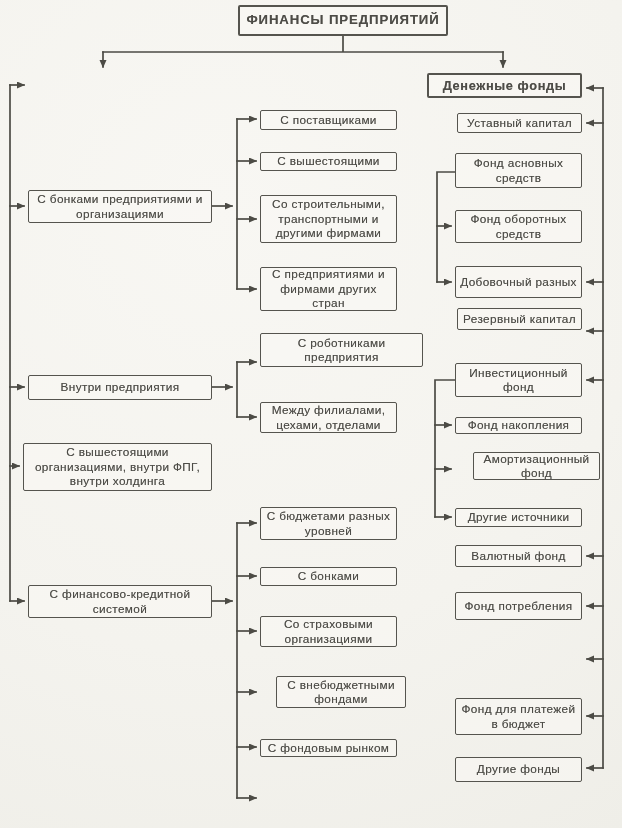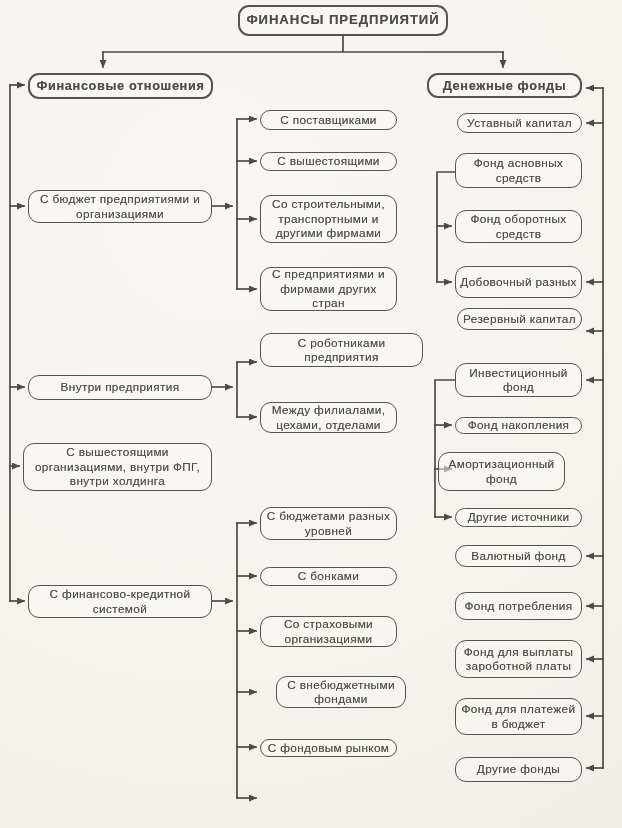--- a/index.html
+++ b/index.html
@@ -10,21 +10,21 @@
     background:radial-gradient(circle at 35% 25%, #f8f7f3 0%, #f4f3ee 60%, #efeee8 100%);
     font-family:"Liberation Sans", sans-serif;
     color:#4d4c47;
     overflow:hidden;
   }
   svg.wires{position:absolute;left:0;top:0;z-index:1;}
   .node{
     position:absolute;z-index:2;
     box-sizing:border-box;
     border:1.6px solid #55544e;
-    border-radius:11px;
+    border-radius:2px;
     background:rgba(249,248,244,.55);
     display:flex;align-items:center;justify-content:center;
     text-align:center;
     font-size:11.8px;line-height:1.22;letter-spacing:.35px;
     padding:1px 3px;
     text-shadow:0 0 .6px rgba(77,76,71,.55);
   }
   .node.hdr{font-weight:bold;font-size:12.8px;letter-spacing:.6px;border-width:2px;}
   .node.title{font-weight:bold;font-size:13.2px;letter-spacing:.9px;border-width:2px;}
 </style>
@@ -91,24 +91,23 @@
 
       <path d="M455,380 H435 V517"></path>
       <path d="M435,425 H451" marker-end="url(#ar)"></path>
       <path d="M435,469 H451" marker-end="url(#ar)"></path>
       <path d="M435,517 H451" marker-end="url(#ar)"></path>
     </g>
   </svg>
 
   <div class="node title" style="left:238px;top:5px;width:210px;height:31px">ФИНАНСЫ ПРЕДПРИЯТИЙ</div>
 
-  <div class="node hdr" style="left:28px;top:73px;width:185px;height:26px">Финансовые отношения</div>
   <div class="node hdr" style="left:427px;top:73px;width:155px;height:25px">Денежные фонды</div>
 
-  <div class="node" style="left:28px;top:190px;width:184px;height:33px">С бюджет предприятиями и организациями</div>
+  <div class="node" style="left:28px;top:190px;width:184px;height:33px">С бонками предприятиями и организациями</div>
   <div class="node" style="left:28px;top:375px;width:184px;height:25px">Внутри предприятия</div>
   <div class="node" style="left:23px;top:443px;width:189px;height:48px">С вышестоящими организациями, внутри ФПГ, внутри холдинга</div>
   <div class="node" style="left:28px;top:585px;width:184px;height:33px">С финансово-кредитной системой</div>
 
   <div class="node" style="left:260px;top:110px;width:137px;height:20px">С поставщиками</div>
   <div class="node" style="left:260px;top:152px;width:137px;height:19px">С вышестоящими</div>
   <div class="node" style="left:260px;top:195px;width:137px;height:48px">Со строительными, транспортными и другими фирмами</div>
   <div class="node" style="left:260px;top:267px;width:137px;height:44px">С предприятиями и фирмами других стран</div>
 
   <div class="node" style="left:260px;top:333px;width:163px;height:34px">С роботниками предприятия</div>
@@ -120,21 +119,20 @@
   <div class="node" style="left:276px;top:676px;width:130px;height:32px">С внебюджетными фондами</div>
   <div class="node" style="left:260px;top:739px;width:137px;height:18px">С фондовым рынком</div>
 
   <div class="node" style="left:457px;top:113px;width:125px;height:20px">Уставный капитал</div>
   <div class="node" style="left:455px;top:153px;width:127px;height:35px">Фонд асновных средств</div>
   <div class="node" style="left:455px;top:210px;width:127px;height:33px">Фонд оборотных средств</div>
   <div class="node" style="left:455px;top:266px;width:127px;height:32px">Добовочный разных</div>
   <div class="node" style="left:457px;top:308px;width:125px;height:22px">Резервный капитал</div>
   <div class="node" style="left:455px;top:363px;width:127px;height:34px">Инвестиционный фонд</div>
   <div class="node" style="left:455px;top:417px;width:127px;height:17px">Фонд накопления</div>
-  <div class="node" style="left:438px;top:452px;width:127px;height:39px">Амортизационный фонд</div>
+  <div class="node" style="left:473px;top:452px;width:127px;height:28px">Амортизационный фонд</div>
   <div class="node" style="left:455px;top:508px;width:127px;height:19px">Другие источники</div>
   <div class="node" style="left:455px;top:545px;width:127px;height:22px">Валютный фонд</div>
   <div class="node" style="left:455px;top:592px;width:127px;height:28px">Фонд потребления</div>
-  <div class="node" style="left:455px;top:640px;width:127px;height:38px">Фонд для выплаты зароботной платы</div>
   <div class="node" style="left:455px;top:698px;width:127px;height:37px">Фонд для платежей в бюджет</div>
   <div class="node" style="left:455px;top:757px;width:127px;height:25px">Другие фонды</div>
 
 </div>
 
 </body></html>

